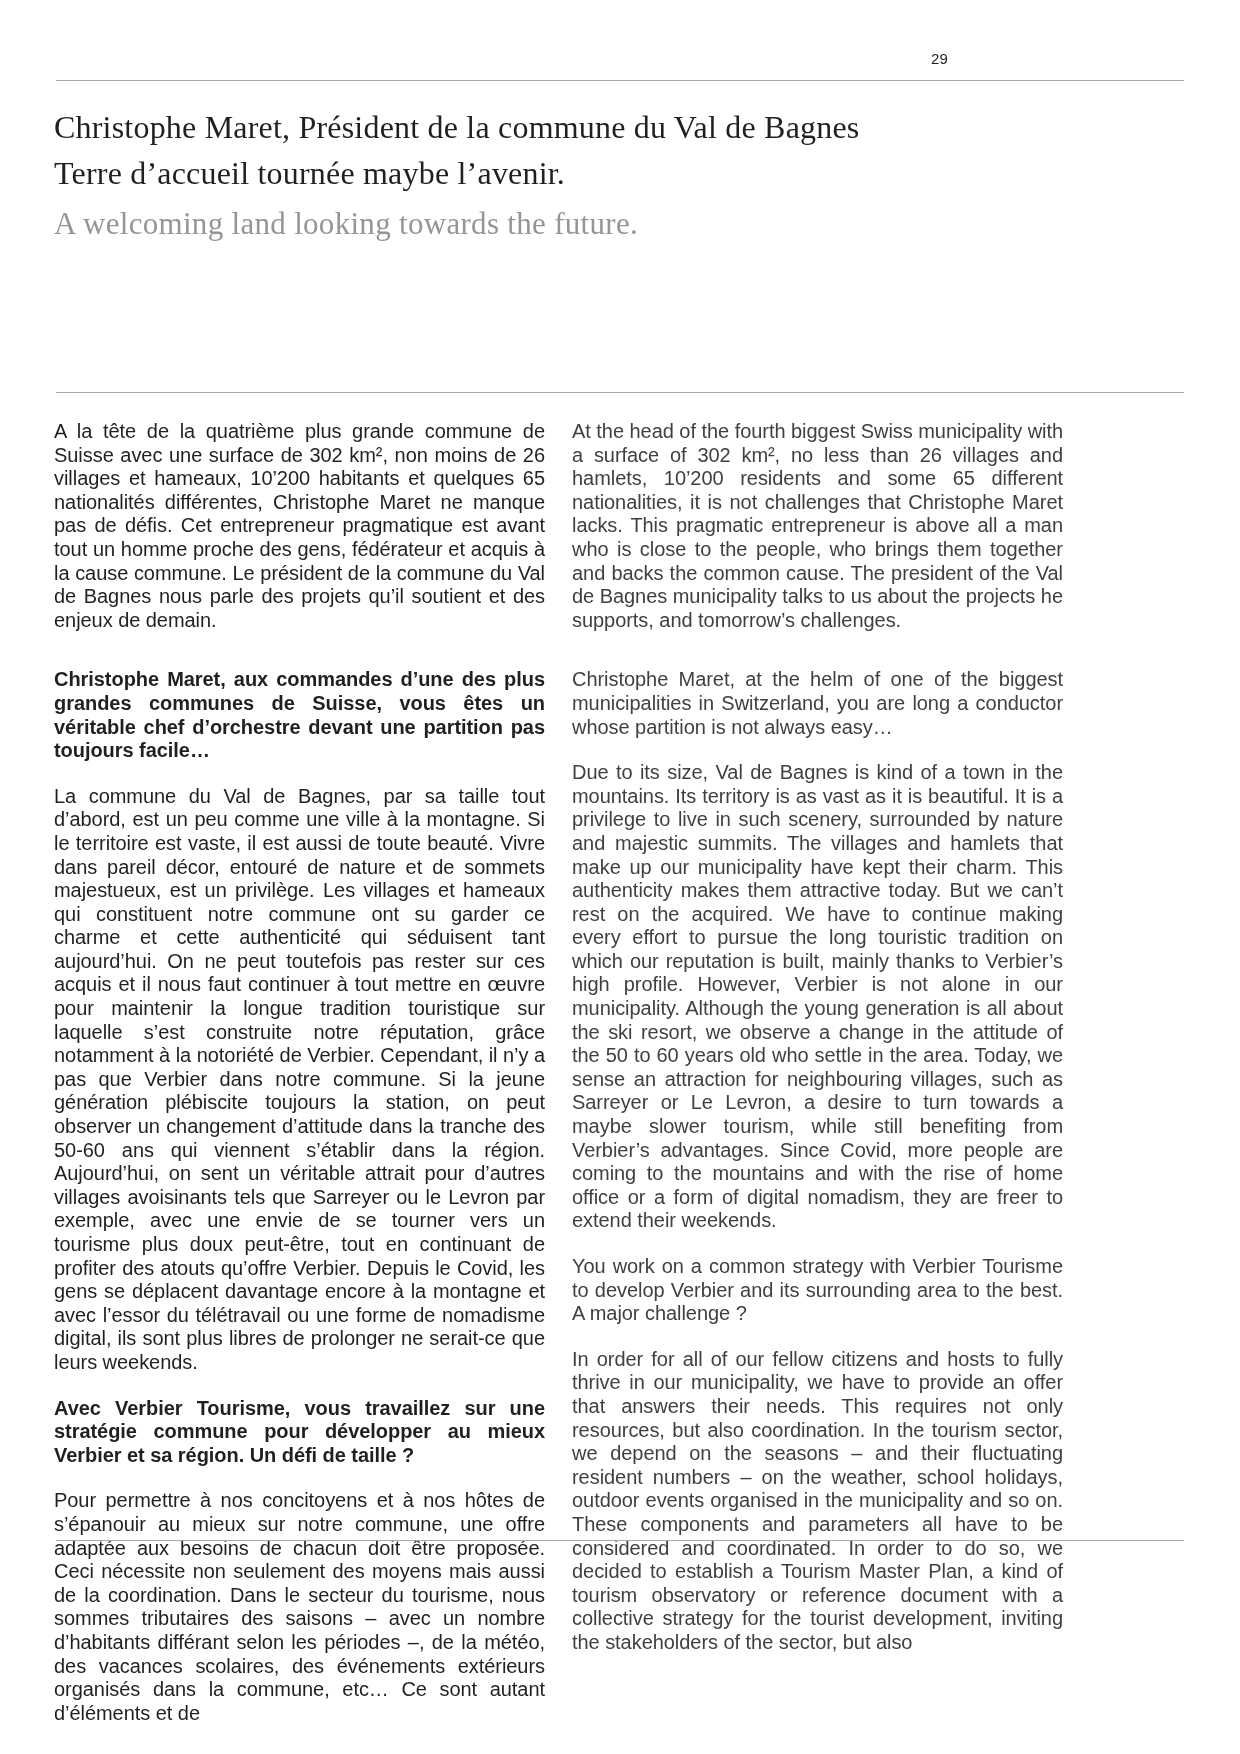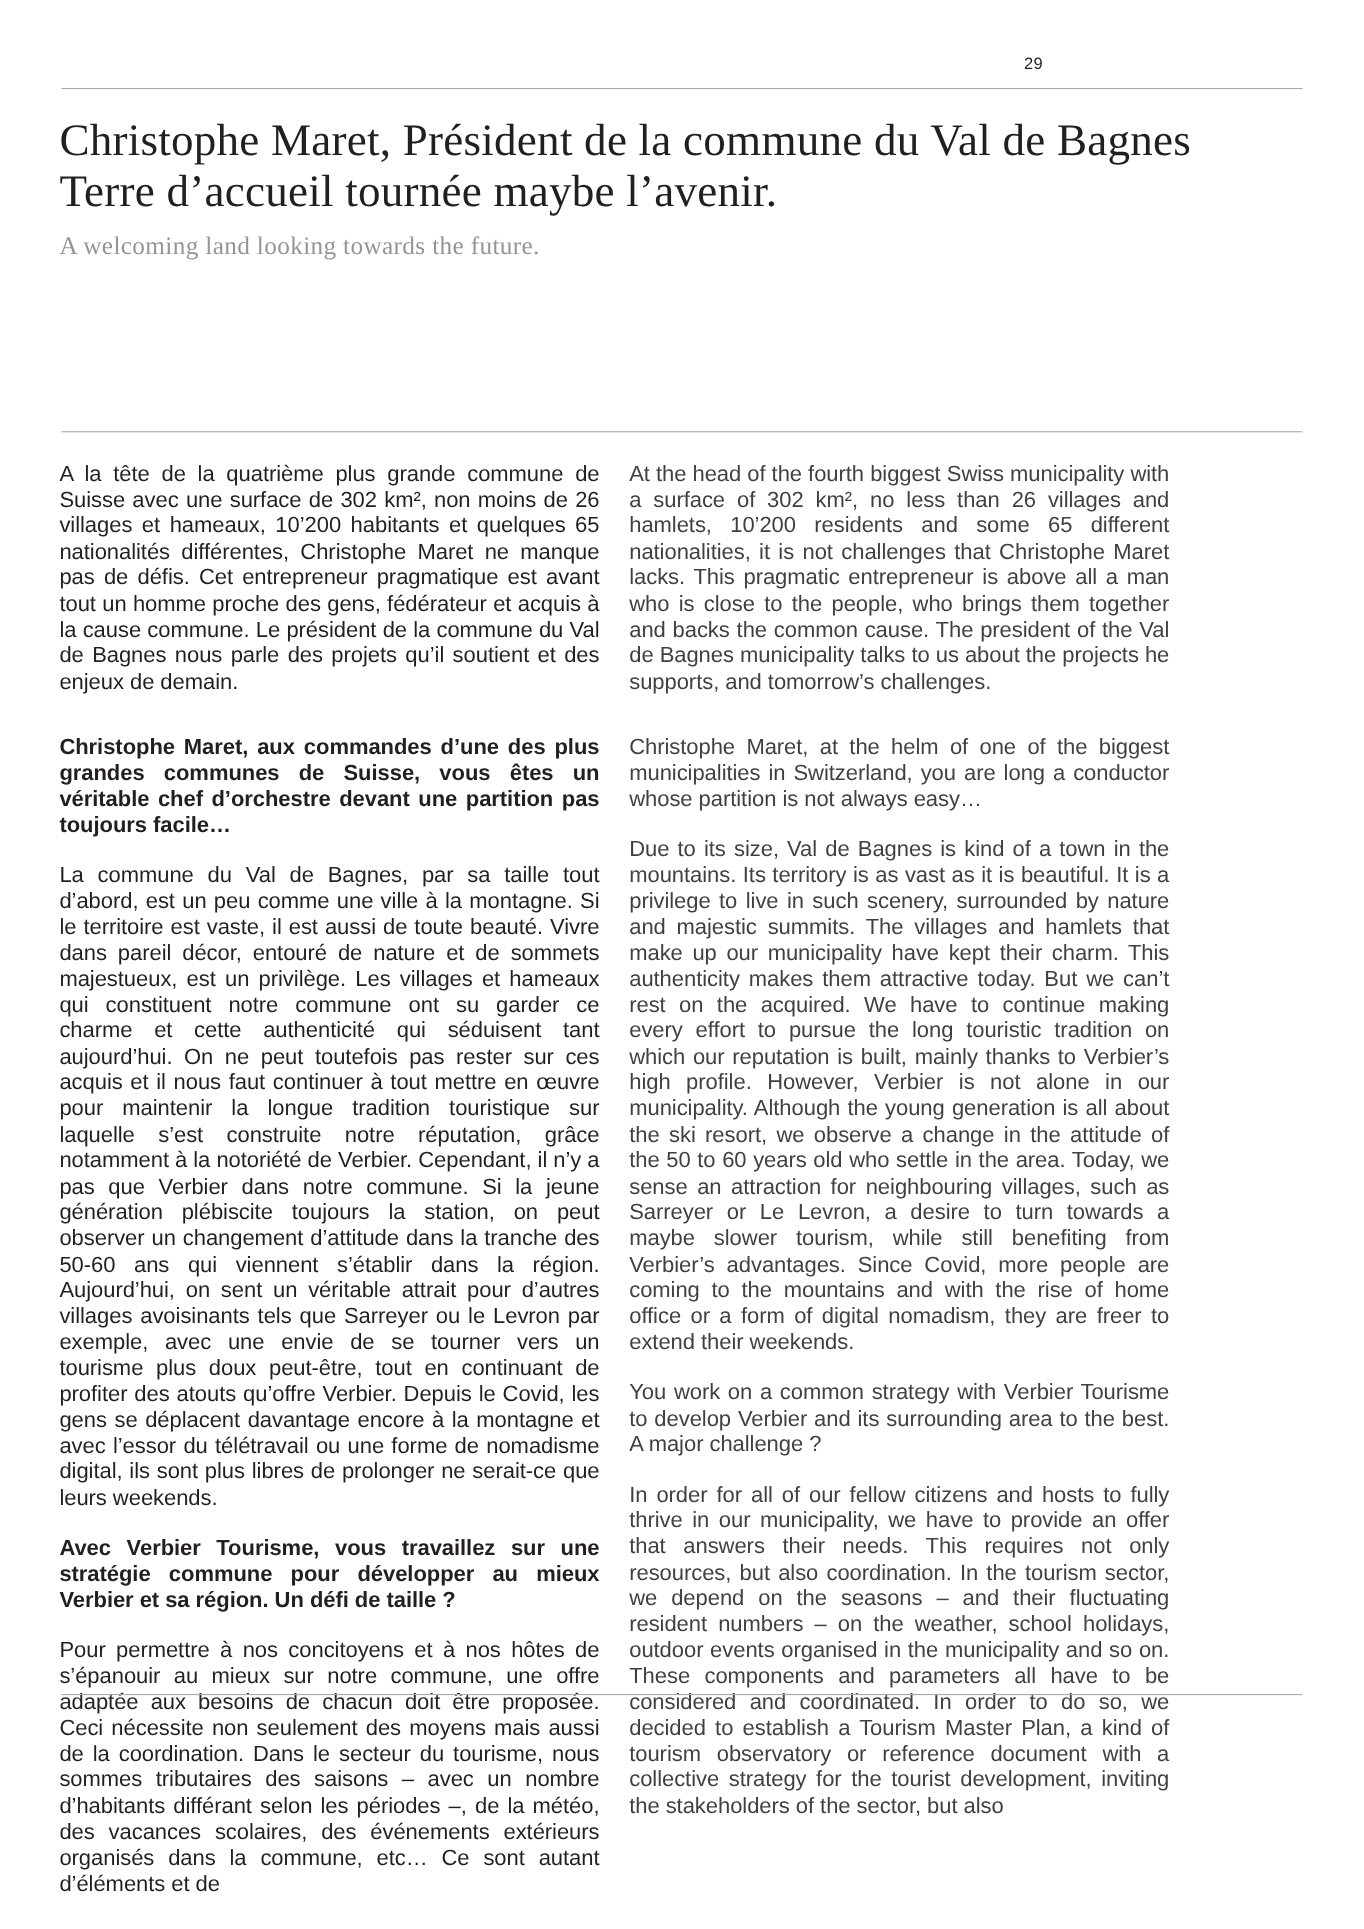--- a/index.html
+++ b/index.html
@@ -57,29 +57,29 @@
   }
   .title-block {
     position: absolute;
     left: 54px;
     top: 104px;
     width: 1100px;
   }
   .title-fr-1,
   .title-fr-2 {
     font-family: "Liberation Serif", serif;
-    font-size: 41px;
+    font-size: 32px;
     line-height: 46px;
     color: #231f20;
     letter-spacing: 0.2px;
     font-weight: 400;
   }
   .title-en {
     font-family: "Liberation Serif", serif;
-    font-size: 23px;
+    font-size: 31px;
     line-height: 48px;
     color: #939598;
     letter-spacing: 0.3px;
     font-weight: 400;
     margin-top: 4px;
   }
 
   .columns {
     position: absolute;
     left: 54px;

